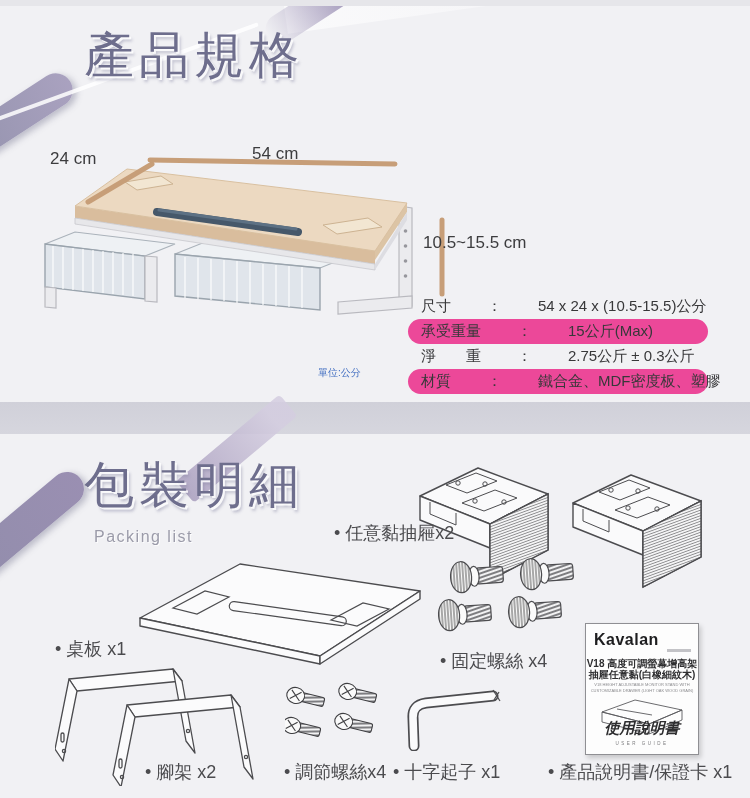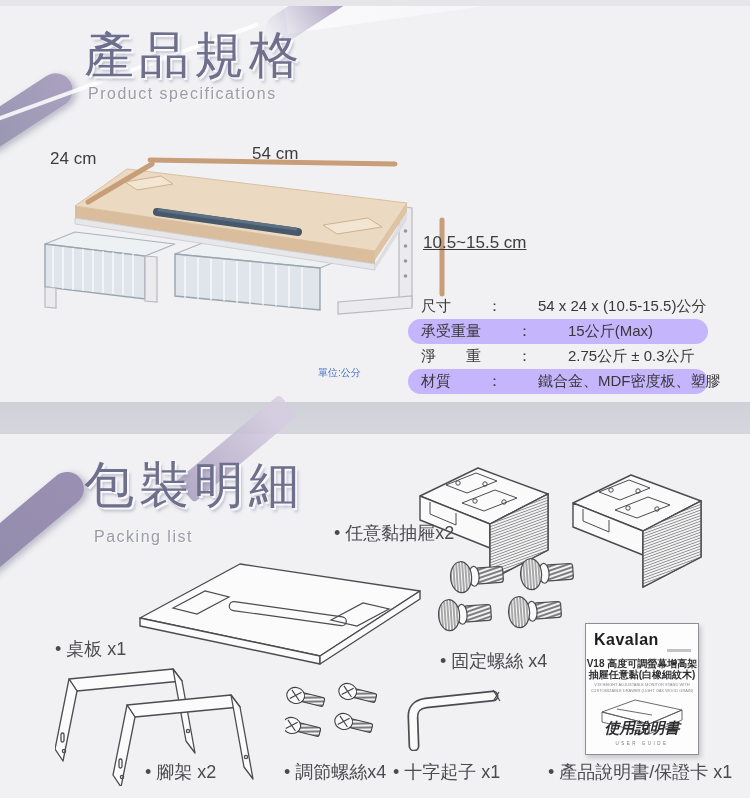--- a/index.html
+++ b/index.html
@@ -25,21 +25,21 @@
 
   
   .divider{left:0;top:396px;width:750px;height:32px;background:linear-gradient(#d0d0d9,#d6d6de);}
 
   
   .dim{position:absolute;font-size:17px;color:#3c3c3e;}
 
   
   .spec-table{position:absolute;left:408px;top:288px;width:300px;}
   .spec-row{display:flex;align-items:center;height:25px;padding:0 13px;font-size:15px;color:#38383a;white-space:nowrap;gap:36px;}
-  .spec-row.pill{background:#c4b5fd;border-radius:12.5px;}
+  .spec-row.pill{background:#ec4899;border-radius:12.5px;}
   .spec-label{display:inline-block;width:60px;text-align:justify;text-align-last:justify;}
   .unit-note{position:absolute;left:318px;top:360px;font-size:10px;font-weight:400;color:#3f6cc0;}
 
   
   .pk-label{position:absolute;font-size:18px;color:#4b4b4e;white-space:nowrap;}
 
   
   .manual{position:absolute;left:585px;top:617px;width:112px;height:130px;background:#fdfdfd;border:1px solid #8f8f93;box-shadow:2px 3px 5px rgba(0,0,0,.18);}
   .manual .brand{position:absolute;left:8px;top:7px;font-size:16px;font-weight:700;letter-spacing:.5px;color:#1d1d1f;}
   .manual .code{position:absolute;right:7px;top:25px;width:24px;height:2.5px;background:#c3c3c7;}
@@ -72,21 +72,20 @@
       </pattern>
     </defs>
   </svg>
 
   <div class="ribbon ribbonA"></div>
   <div class="ribbon wlineA"></div>
   <div class="ribbon bandTR"></div>
   <div class="ribbon ribbonB"></div>
 
   <div class="sec-title" style="left:84px;top:16px;">產品規格</div>
-  <div class="sec-sub" style="left:88px;top:79px;">Product specifications</div>
 
   <svg class="abs" style="left:30px;top:130px;" width="430" height="215" viewBox="0 0 430 215">
 
     <g>
       <polygon points="15,108 45,96 145,108 115,120" fill="rgba(236,240,244,.75)" stroke="#aab2ba" stroke-width="1.2"></polygon>
       <polygon points="15,108 115,120 115,163 15,151" fill="rgba(213,221,228,.6)" stroke="#9aa4ad" stroke-width="1.4"></polygon>
       <g stroke="rgba(255,255,255,.8)" stroke-width="1.4">
         <line x1="23" y1="110" x2="23" y2="152"></line>
           <line x1="33" y1="111" x2="33" y2="153"></line>
           <line x1="43" y1="112" x2="43" y2="154"></line>
@@ -144,21 +143,21 @@
 
     <g stroke="#c79e78" stroke-width="5" stroke-linecap="round">
       <line x1="58" y1="66" x2="122" y2="28"></line>
       <line x1="120" y1="24" x2="365" y2="28"></line>
       <line x1="412" y1="84" x2="412" y2="158"></line>
     </g>
   </svg>
 
   <div class="dim" style="left:50px;top:143px;">24 cm</div>
   <div class="dim" style="left:252px;top:138px;">54 cm</div>
-  <div class="dim" style="left:423px;top:227px;text-decoration:underline;">10.5~15.5 cm</div>
+  <div class="dim" style="left:423px;top:227px;">10.5~15.5 cm</div>
 
   <div class="spec-table">
     <div class="spec-row">
       <span class="spec-label">尺寸</span>
         <span>：</span>
         <span>54 x 24 x (10.5-15.5)公分</span>
     </div>
     <div class="spec-row pill">
       <span class="spec-label">承受重量</span>
         <span>：</span>

